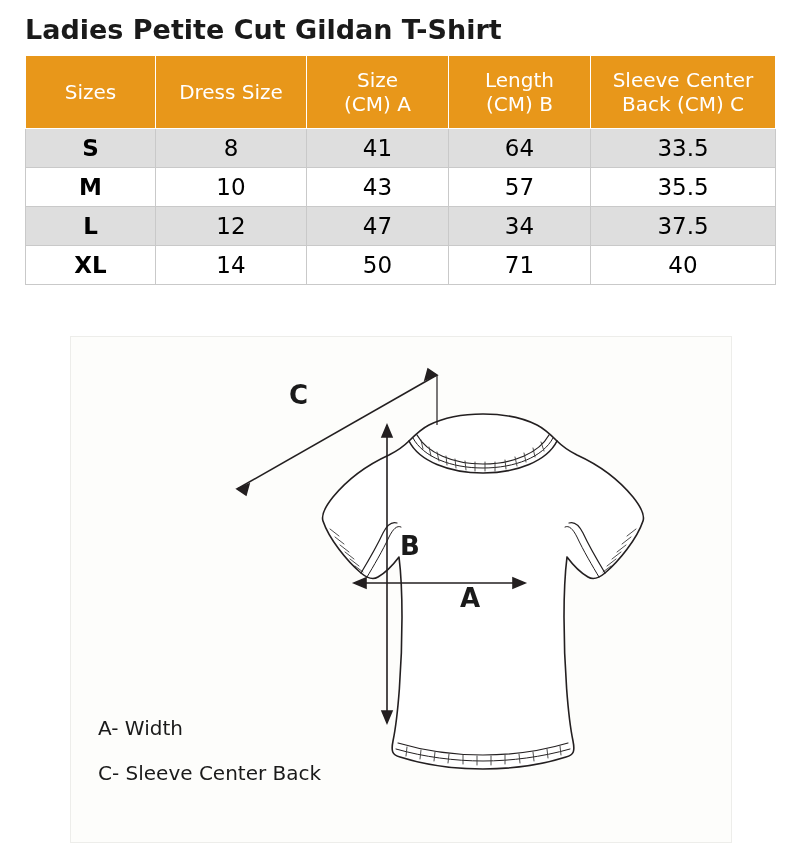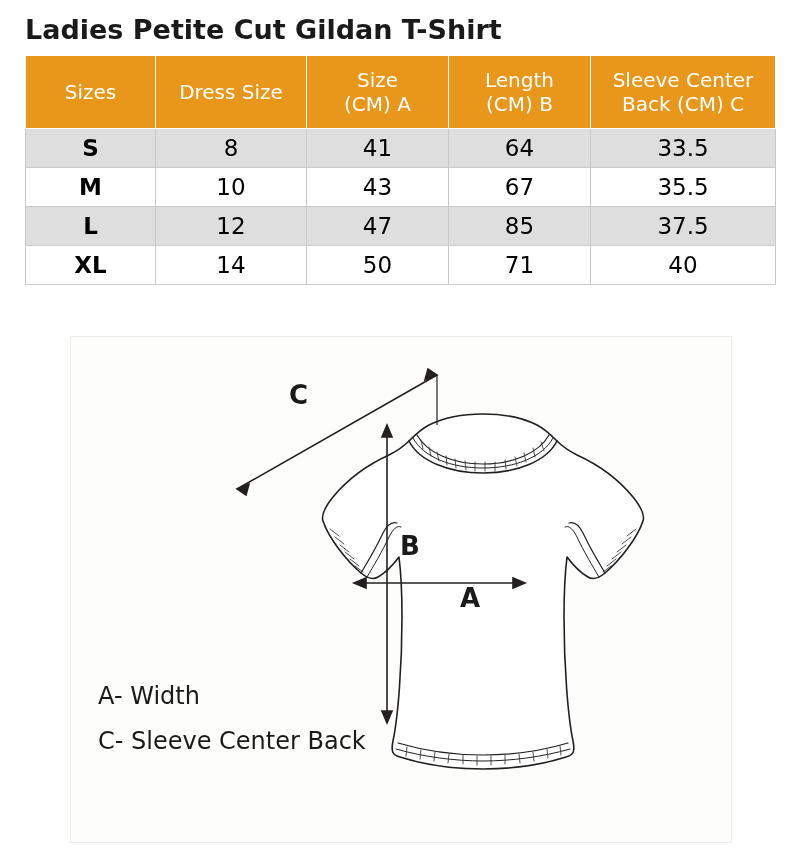--- a/index.html
+++ b/index.html
@@ -81,22 +81,22 @@
     height: 505px;
     background: #fdfdfb;
     border: 1px solid #ededea;
   }
   .diagram-box svg {
     display: block;
   }
   .legend {
     position: absolute;
     left: 98px;
-    top: 674px;
-    font-size: 24px;
+    top: 706px;
+    font-size: 20px;
     line-height: 45px;
     color: #1a1a1a;
     font-family: "DejaVu Sans", sans-serif;
   }
   .legend div { white-space: nowrap; }
 </style>
 </head>
 <body>
 
 <div class="page">
@@ -134,28 +134,28 @@
         <td>S</td>
         <td>8</td>
         <td>41</td>
         <td>64</td>
         <td>33.5</td>
       </tr>
       <tr>
         <td>M</td>
         <td>10</td>
         <td>43</td>
-        <td>67</td>
+        <td>57</td>
         <td>35.5</td>
       </tr>
       <tr class="alt">
         <td>L</td>
         <td>12</td>
         <td>47</td>
-        <td>85</td>
+        <td>34</td>
         <td>37.5</td>
       </tr>
       <tr>
         <td>XL</td>
         <td>14</td>
         <td>50</td>
         <td>71</td>
         <td>40</td>
       </tr>
     </tbody>

